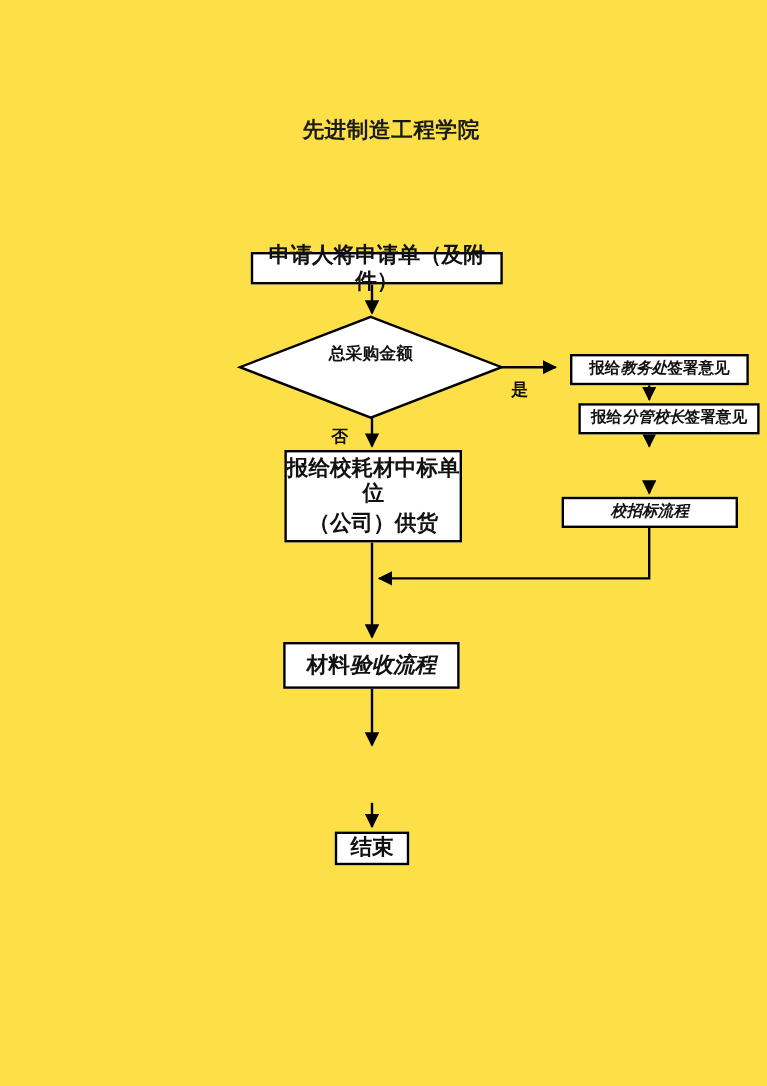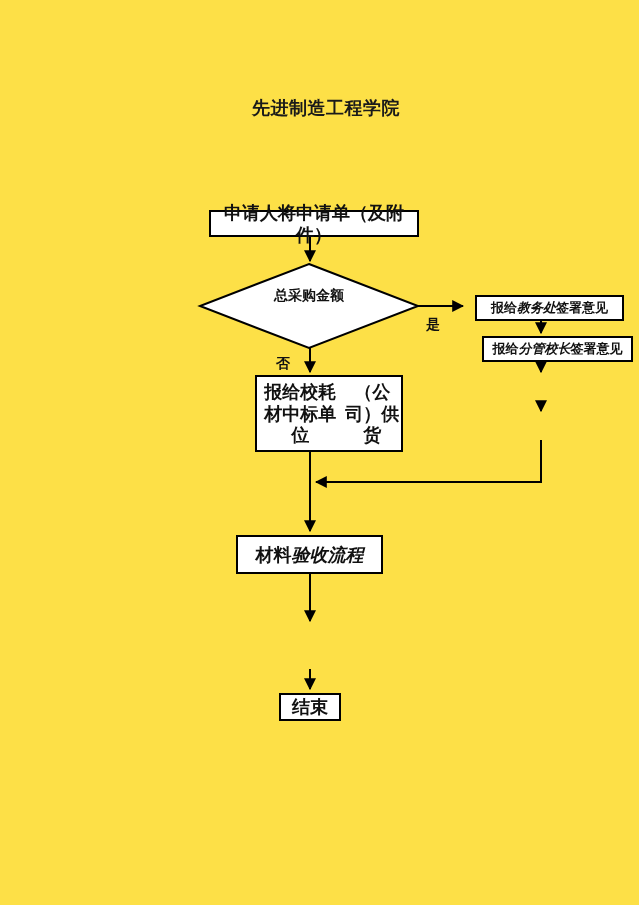--- a/index.html
+++ b/index.html
@@ -64,21 +64,21 @@
     z-index: 2;
     line-height: 1.2;
   }
   .node.small { font-size: 13px; }
   .node-apply      { left: 209px; top: 210px; width: 210px; height: 27px; }
   .node-review-1   { left: 475px; top: 295px; width: 149px; height: 26px; justify-content: center; }
   .node-review-2   { left: 466px; top: 336px; width: 151px; height: 26px; margin-left: 16px; }
   .node-review-3   { left: 467px; top: 375px; width: 149px; height: 26px; }
   .node-bidding    { left: 468px; top: 414px; width: 147px; height: 26px; }
   .node-supply     { left: 237px; top: 375px; width: 148px; height: 77px;
-                     justify-content: space-evenly; margin-left: 18px; }
+                     flex-direction: column; justify-content: space-evenly; }
   .node-acceptance { left: 236px; top: 535px; width: 147px; height: 39px; align-items: center; }
   .node-reimburse  { left: 237px; top: 625px; width: 147px; height: 44px; }
   .node-end        { left: 279px; top: 693px; width: 62px;  height: 28px; }
   .ital { font-style: italic; }
   .decision-text {
     position: absolute;
     left: 209px;
     top: 287px;
     width: 200px;
     text-align: center;
@@ -149,20 +149,23 @@
 
   <div class="node small node-review-1">
     <span><span>报给</span><span class="ital">教务处</span><span>签署意见</span></span>
   </div>
 
   <div class="node small node-review-2">
     <span><span>报给</span><span class="ital">分管校长</span><span>签署意见</span></span>
   </div>
 
 
+  <div class="node small node-bidding">
+    <span class="ital">校招标流程</span>
+  </div>
 
   <div class="node node-supply">
     <div>报给校耗材中标单位</div>
     <div>（公司）供货</div>
   </div>
 
   <div class="node node-acceptance">
     <span><span>材料</span><span class="ital">验收流程</span></span>
   </div>
 

